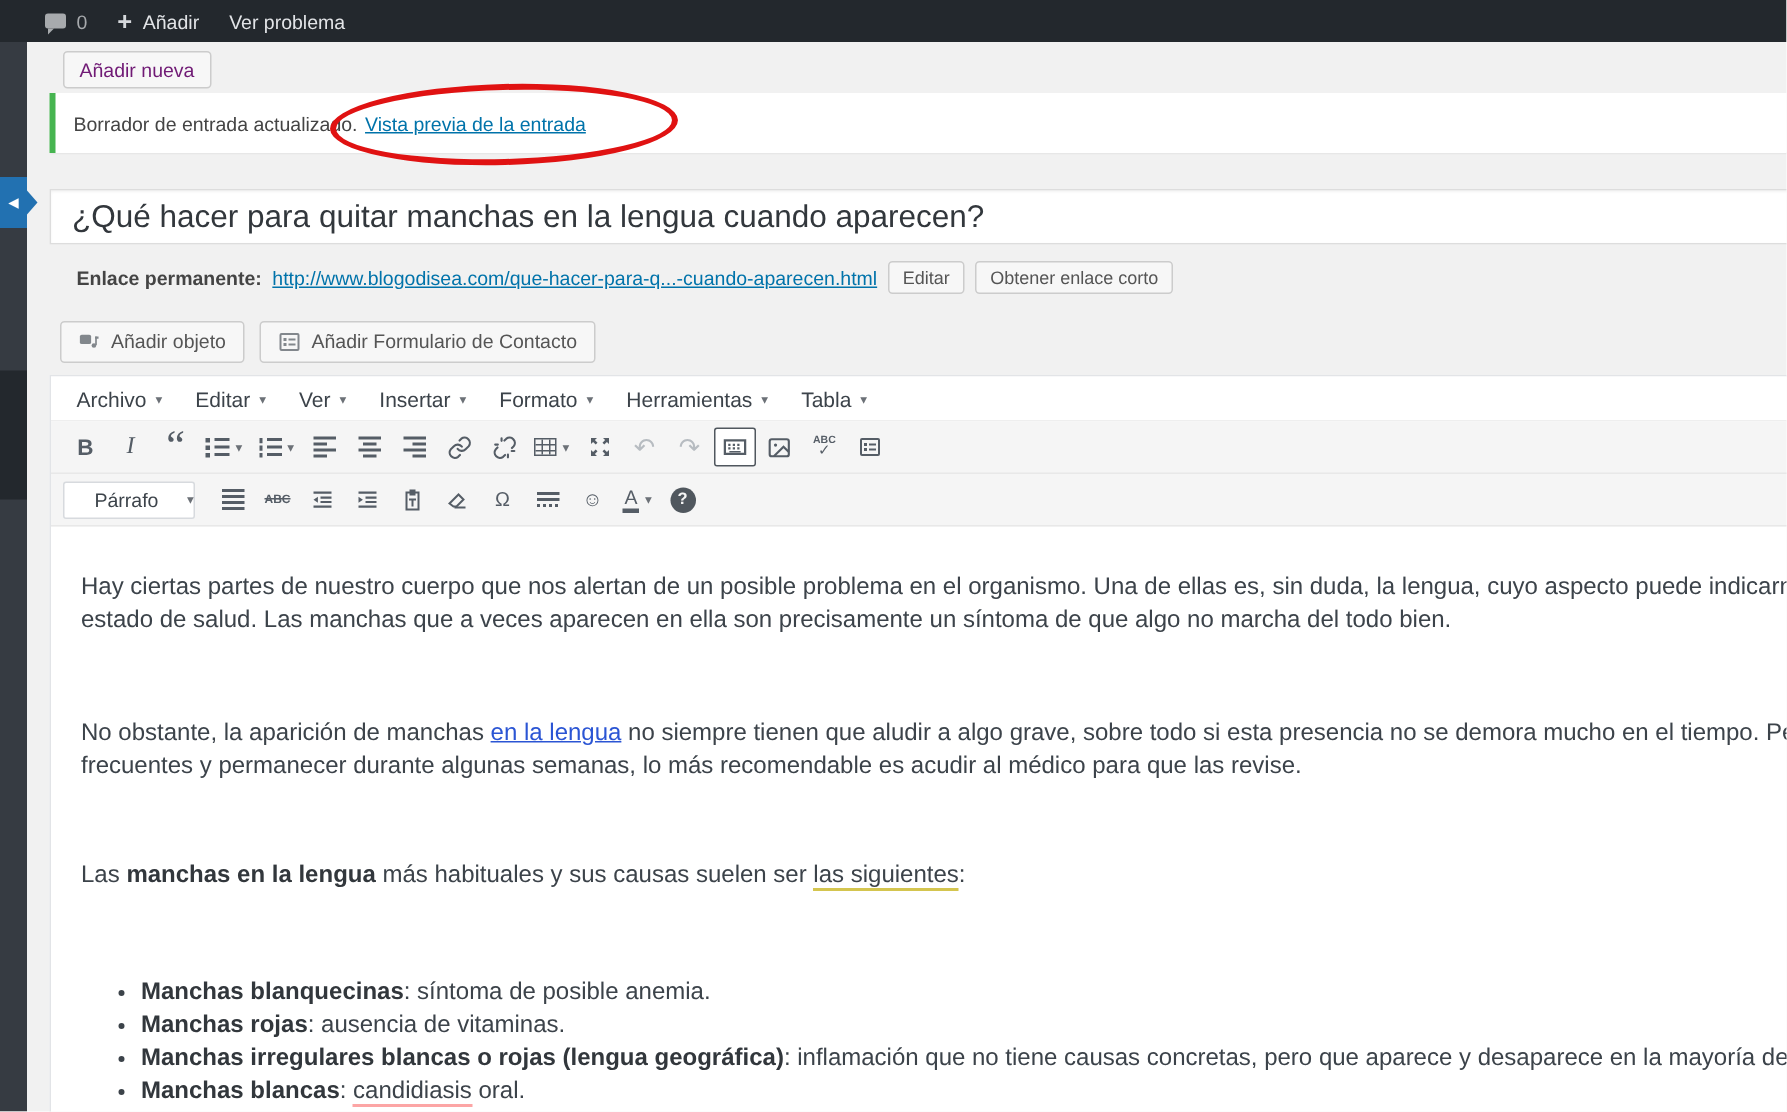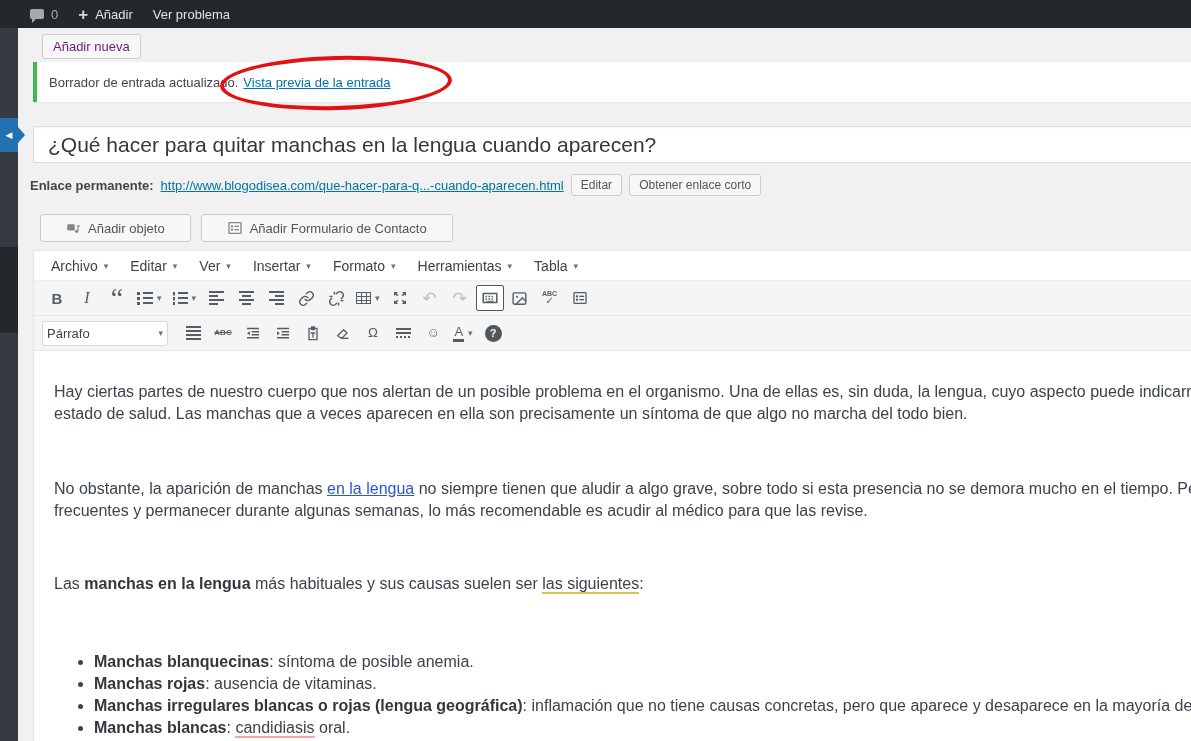--- a/index.html
+++ b/index.html
@@ -47,28 +47,28 @@
   .notice a { color:#0073aa; margin-left:5px; }
 
   .ellipse { position:absolute; left:202px; top:28px; width:232px; height:54px;
     border:4px solid #e01212; border-radius:50%; transform:rotate(-1.5deg); z-index:20; pointer-events:none; }
 
   .title-box { position:absolute; left:15px; top:98px; width:1440px; height:37px; }
   .title-box input { width:100%; height:100%; border:1px solid #ddd; background:#fff;
     padding:0 14px; font-size:21px; color:#32373c; font-family:inherit;
     box-shadow:inset 0 1px 2px rgba(0,0,0,.05); }
 
-  .permalink { position:absolute; left:12px; top:143px; height:28px; display:flex; align-items:center; gap:7px; font-size:13px; }
+  .permalink { position:absolute; left:33px; top:143px; height:28px; display:flex; align-items:center; gap:7px; font-size:13px; }
   .permalink strong { color:#444; }
   .permalink a { color:#0073aa; }
   .btn-small { font-size:12px; padding:3px 9px; background:#f7f7f7; border:1px solid #ccc;
     border-radius:3px; color:#555; cursor:pointer; font-family:inherit; }
 
   .media-btns { position:absolute; left:22px; top:186px; display:flex; gap:10px; }
-  .btn-media { display:inline-flex; align-items:center; gap:7px; font-size:13px; padding:5px 25px;
+  .btn-media { display:inline-flex; align-items:flex-start; gap:7px; font-size:13px; padding:5px 11px;
     background:#f7f7f7; border:1px solid #ccc; border-radius:3px; color:#555; cursor:pointer; font-family:inherit; }
   .btn-media .m-ico { color:#82878c; display:inline-flex; }
 
   
   .editor { position:absolute; left:15px; top:222px; width:1440px; height:620px;
     background:#fff; border:1px solid #e2e4e7; }
   .mce-menubar { display:flex; align-items:center; height:30px; background:#fff; padding:0 6px;
     border-bottom:1px solid #eee; }
   .menu-item { font-size:14px; color:#3c434a; padding:0 11px; display:flex; align-items:center; gap:6px; cursor:pointer; }
   .menu-caret, .tb-caret, .sel-caret { font-size:9px; color:#6c7177; }
@@ -132,22 +132,22 @@
     linear-gradient(currentColor,currentColor) 0 4px/15px 2px no-repeat,
     repeating-linear-gradient(90deg,currentColor 0 2px,transparent 2px 4px) 0 8px/15px 2px no-repeat; }
   .shape-strike { font-size:8px; font-weight:700; text-decoration:line-through; }
   .shape-spellcheck { display:flex; flex-direction:column; align-items:center; font-size:7px; font-weight:700; }
   .shape-spellcheck::after { content:"✓"; font-size:10px; font-weight:400; margin-top:-1px; }
   .shape-textcolor { font-size:13px; border-bottom:3px solid currentColor; padding:0 1px 1px; }
   .shape-help { width:17px; height:17px; border-radius:50%; background:#50575e; color:#f5f5f5;
     font-size:11px; font-weight:700; display:flex; align-items:center; justify-content:center; }
   .g-undo { font-size:17px; }
 
-  .mce-select { display:flex; align-items:center; justify-content:space-between; width:126px; height:25px;
-    background:#fff; border:1px solid #d7dade; border-radius:2px; padding:0 4px; margin-right:10px;
+  .mce-select { display:flex; align-items:center; justify-content:space-between; width:88px; height:25px;
+    background:#fff; border:1px solid #d7dade; border-radius:2px; padding:0 20px; margin-right:10px;
     font-size:13px; color:#3c434a; cursor:pointer;gap:19px; }
 
   
   .mce-content { height:485px; padding:30px 20px 0 20px; font-size:16px; line-height:22px;
     color:#3c434a; overflow:hidden; }
   .cl { white-space:nowrap; }
   .gap1 { margin-top:53px; } .gap2 { margin-top:51px; }
   .mce-content strong { font-weight:700; color:#32373c; }
   .link-blue { color:#2b55d4; text-decoration:underline; }
   .u-yellow { border-bottom:2px solid #d4c54f; color:inherit; text-decoration:none; }

